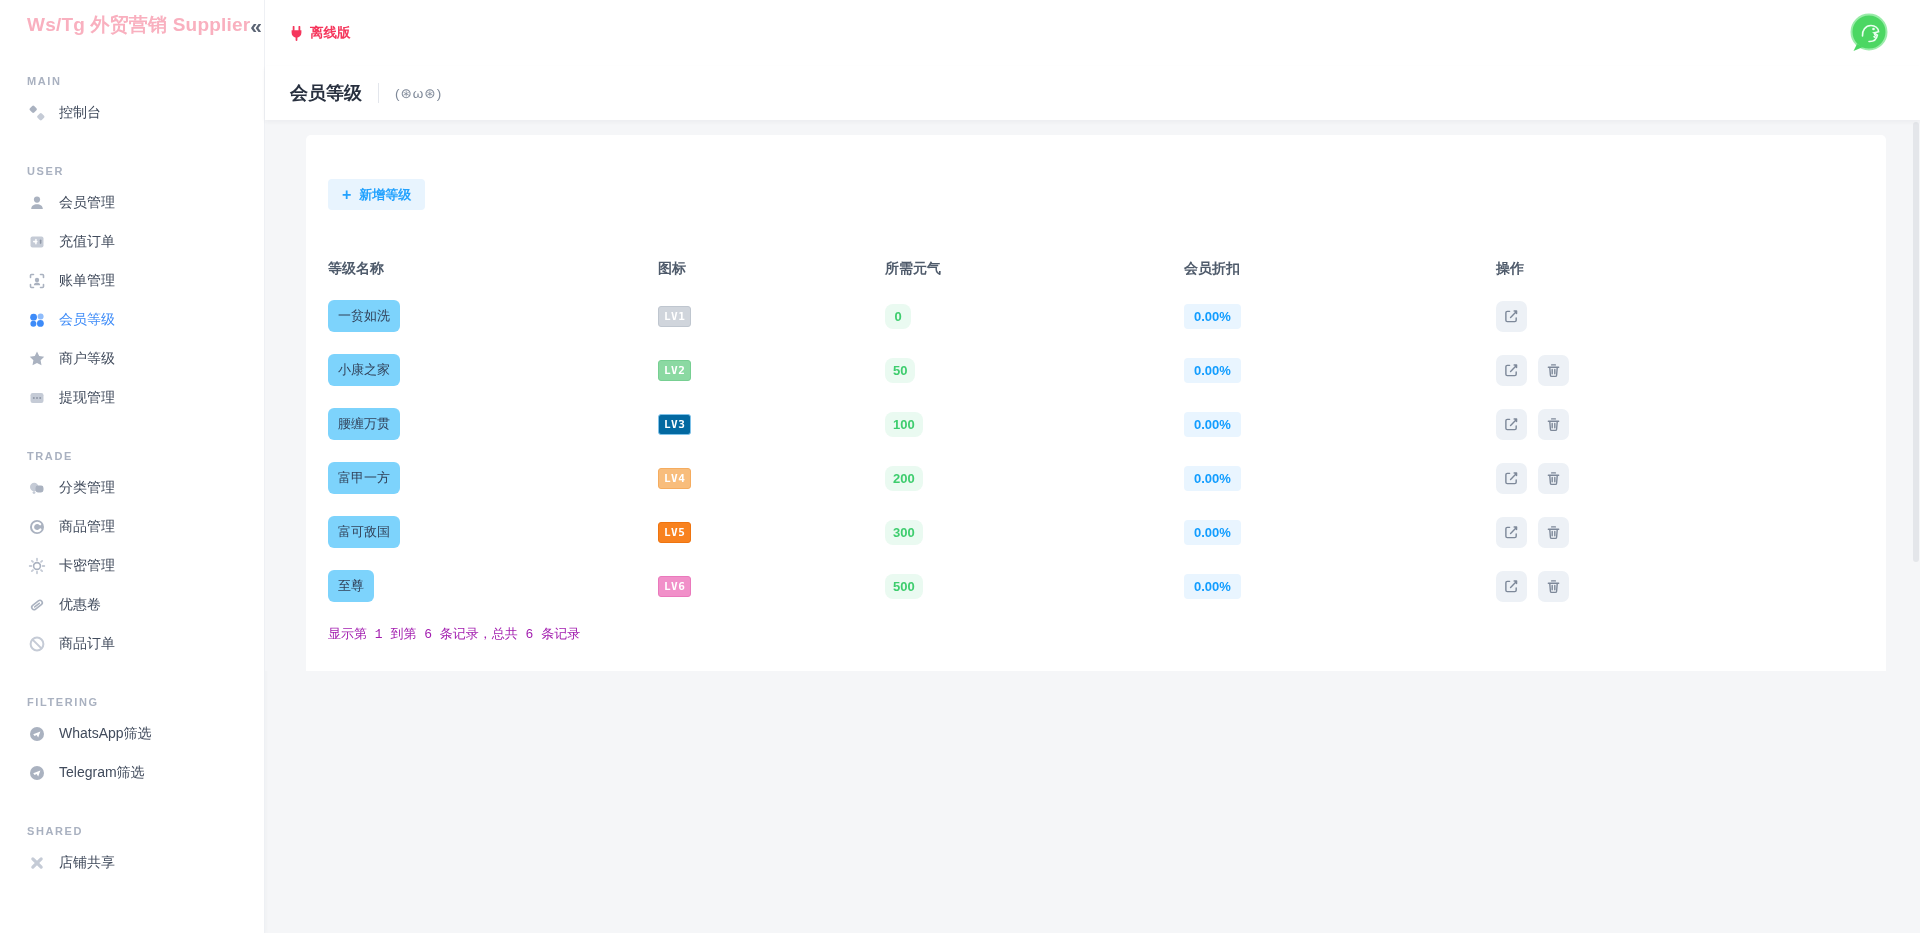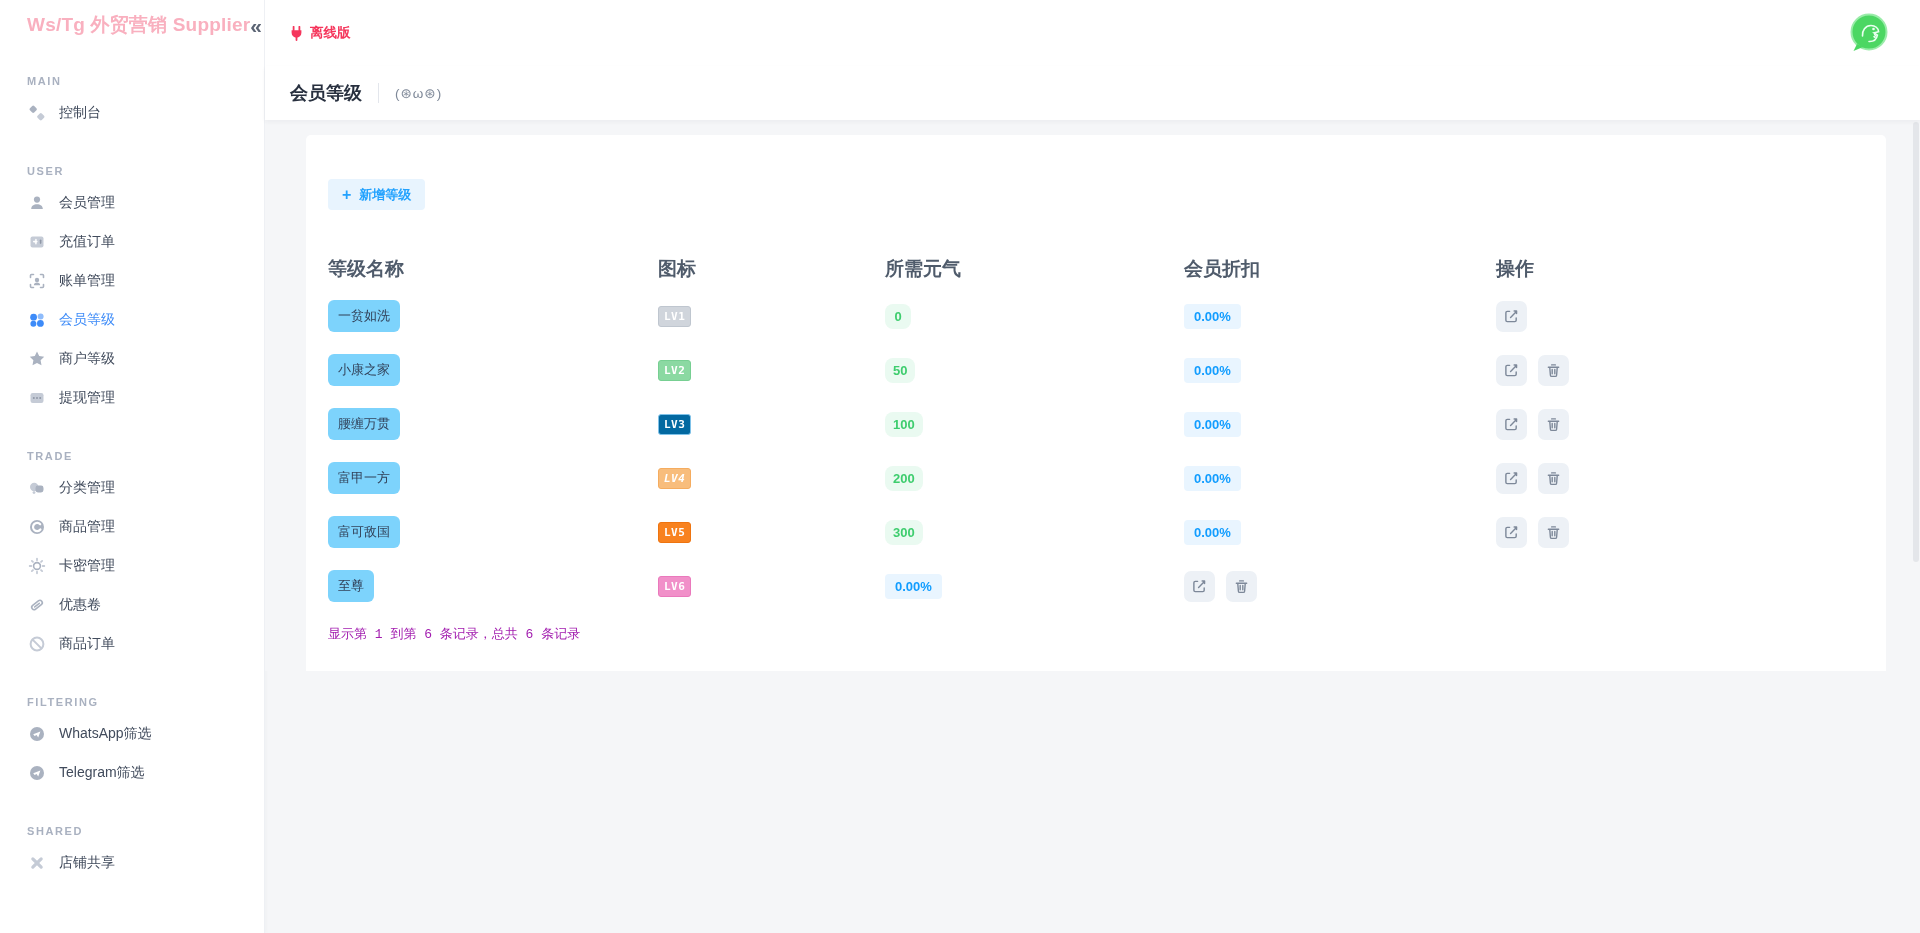--- a/index.html
+++ b/index.html
@@ -32,28 +32,28 @@
   .ph-divider { width:1px; height:20px; background:#e3e6ec; margin:0 16px; }
   .kaomoji { color:#7e8898; font-size:13.5px; letter-spacing:1px; }
 
   .content { flex:1; background:#f5f6f8; overflow:hidden; }
   .card { margin:15px 34px 0 41px; width:1580px; height:545px; background:#ffffff; border-radius:5px; padding:44px 0 0 22px; }
   .add-btn { display:inline-flex; align-items:center; gap:8px; height:31px; padding:0 14px; background:#e8f4fe; border:none; border-radius:4px; color:#23a2fe; font-size:13px; font-weight:bold; cursor:pointer; font-family:inherit; }
   .add-btn .plus { font-size:16px; font-weight:bold; line-height:1; }
 
   .table { margin-top:39px; }
   .t-row { display:grid; grid-template-columns:330px 227px 299px 312px 1fr; align-items:center; }
-  .t-head { height:40px; color:#4f5b6b; font-size:19px; font-weight:bold; }
+  .t-head { height:40px; color:#4f5b6b; font-size:14px; font-weight:bold; }
   .t-body { height:54px; }
   .name-pill { display:inline-block; background:#7dd3fc; color:#32425a; font-size:13px; font-weight:normal; padding:7px 10px; border-radius:6px; }
   .lv { display:inline-block; font-family:"DejaVu Sans Mono",monospace; font-size:11px; font-weight:bold; color:#fff; padding:3px 5px; border-radius:3px; letter-spacing:0.5px; border:1px solid transparent; }
   .lv1 { background:#d0d5dc; border-color:#bfc6cf; }
   .lv2 { background:#8bd9a2; border-color:#77cf92; }
   .lv3 { background:#0369a1; border-color:#7fc2e9; }
-  .lv4 { background:#f8bd7c; border-color:#f5ac5f;font-style:italic; }
+  .lv4 { background:#f8bd7c; border-color:#f5ac5f; }
   .lv5 { background:#f8821f; border-color:#ee7410; }
   .lv6 { background:#f190c9; border-color:#ea79bc; }
   .energy-pill { display:inline-block; background:#eafaf1; color:#3ecd6e; font-size:13px; font-weight:bold; padding:5px 8px; min-width:26px; text-align:center; border-radius:8px; }
   .discount-pill { display:inline-block; background:#e9f5ff; color:#129dff; font-size:13px; font-weight:bold; padding:5px 10px; border-radius:4px; }
   .actions { display:flex; gap:11px; }
   .act-btn { width:31px; height:31px; border:none; border-radius:7px; background:#edf1f6; display:flex; align-items:center; justify-content:center; cursor:pointer; }
   .act-btn svg { width:15px; height:15px; }
   .act-btn .s { stroke:#7d8899; fill:none; stroke-width:1.5; stroke-linecap:round; stroke-linejoin:round; }
   .table-footer { margin-top:12px; color:#a21caf; font-size:13px;font-family:Liberation Mono, monospace; }
 
@@ -368,20 +368,21 @@
                   <svg viewBox="0 0 16 16">
                     <path class="s" d="M2.5 4.5h11M6 2h4M4 4.5l.7 8.5a1.4 1.4 0 0 0 1.4 1.3h3.8a1.4 1.4 0 0 0 1.4-1.3l.7-8.5M6.6 7v4.5M9.4 7v4.5"></path>
                   </svg>
                 </button>
             </span>
           </div>
 
           <div class="t-row t-body">
             <span><span class="name-pill">至尊</span></span>
             <span><span class="lv lv6">LV6</span></span>
+            <span><span class="energy-pill">500</span></span>
             <span><span class="discount-pill">0.00%</span></span>
             <span class="actions">
               <button class="act-btn">
                   <svg viewBox="0 0 16 16">
                     <path class="s" d="M13 9.5V12a1.5 1.5 0 0 1-1.5 1.5h-8A1.5 1.5 0 0 1 2 12V4a1.5 1.5 0 0 1 1.5-1.5H6"></path>
                     <path class="s" d="M7 9l6.5-6.5M10.8 2.2h2.6v2.6"></path>
                   </svg>
                 </button>
               <button class="act-btn">
                   <svg viewBox="0 0 16 16">

